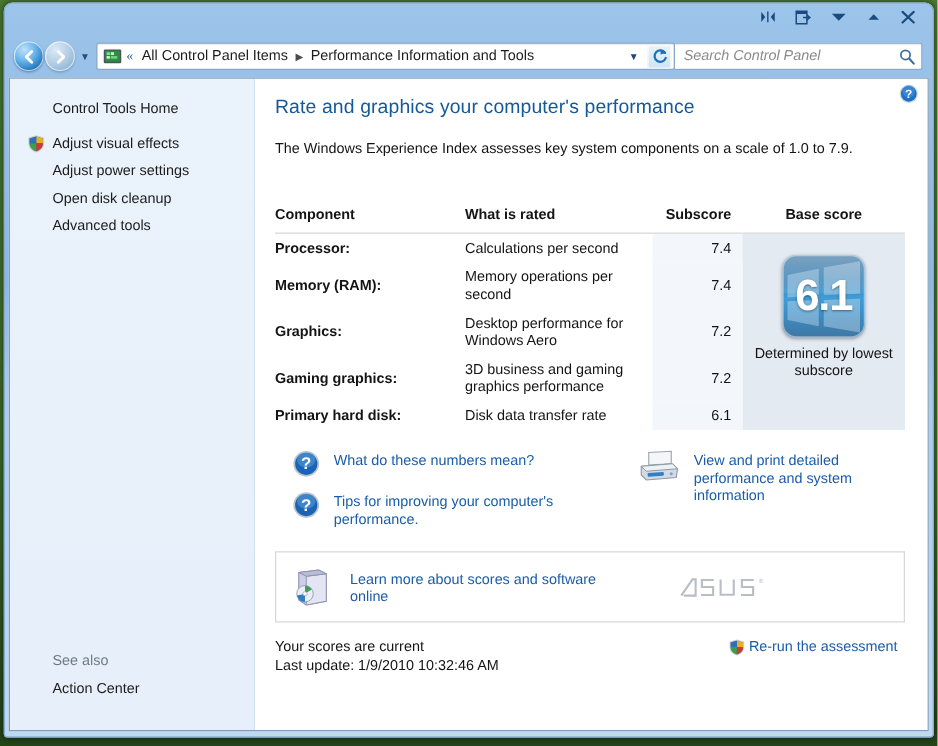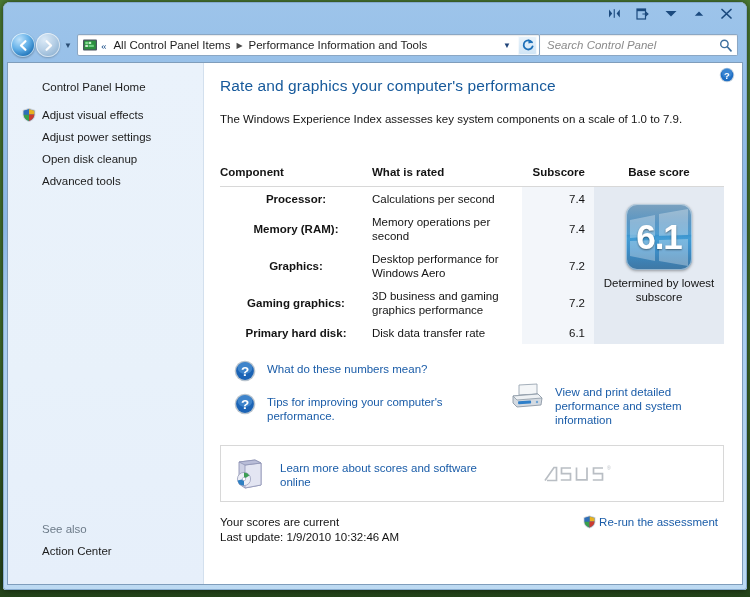--- a/index.html
+++ b/index.html
@@ -198,21 +198,21 @@
     vertical-align: bottom;
   }
   #score-table th.c-sub { text-align: right; padding-right: 9px; }
   #score-table th.c-base { text-align: center; width: 130px; margin-top: 31px; }
   #score-table td {
     font-size: 11.5px;
     color: #141414;
     padding: 5px 0 4px 0;
     vertical-align: middle;
   }
-  #score-table td.c-comp { font-weight: bold; width: 152px; text-align: center; }
+  #score-table td.c-comp { font-weight: bold; width: 152px; }
   #score-table td.c-what { width: 150px; line-height: 14px; }
   #score-table td.c-sub {
     text-align: right; padding-right: 9px; width: 72px;
     background: #f3f6fa;
   }
   tr.lowest td.c-sub { background: #dde5ef; }
   tr.lowest td.c-comp, tr.lowest td.c-what { background: transparent; }
   #score-table td.basecell {
     background: #e4eaf2;
     text-align: center;
@@ -391,21 +391,21 @@
         <path d="M9.3 8.8 L13 12.9" stroke="#3d6f9e" stroke-width="1.7" stroke-linecap="round"></path>
       </svg>
     </div>
   </div>
 
   <div id="client">
 
     <div id="sidebar">
 
       <div class="side-link">
-        <span>Control Panel Home</span>
+        <span>Control Tools Home</span>
       </div>
 
       <div class="side-link" style="margin-top:6px;">
         <svg class="shield" viewBox="0 0 14 15">
           <path d="M7 0.6 L13.3 2.4 V7.2 C13.3 10.8 10.6 13.3 7 14.4 C3.4 13.3 0.7 10.8 0.7 7.2 V2.4 Z" fill="#c9ced4"></path>
           <path d="M7 1.7 L12.3 3.2 V7.2 C12.3 10.2 10 12.4 7 13.4 C4 12.4 1.7 10.2 1.7 7.2 V3.2 Z" fill="#2f6fb8"></path>
           <path d="M7 1.7 L12.3 3.2 V7 H7 Z" fill="#e8b21f"></path>
           <path d="M1.7 7 H7 V13.4 C4 12.4 1.7 10.2 1.7 7.2 Z" fill="#3aa04a"></path>
           <path d="M7 7 H12.3 V7.2 C12.3 10.2 10 12.4 7 13.4 Z" fill="#cc3b30"></path>
           <path d="M1.7 3.2 L7 1.7 V7 H1.7 Z" fill="#2f6fb8"></path>
@@ -516,21 +516,21 @@
               <svg class="ic" width="22" height="22" viewBox="0 0 22 22">
                 <circle cx="11" cy="11" r="10.3" fill="#b9c4ce"></circle>
                 <circle cx="11" cy="11" r="8.9" fill="#1b63b5"></circle>
                 <ellipse cx="11" cy="8" rx="7.4" ry="6" fill="#62a6e2" opacity="0.5"></ellipse>
                 <text x="11" y="15.6" font-family="Liberation Sans, sans-serif" font-size="13.5" font-weight="bold" fill="#fff" text-anchor="middle">?</text>
               </svg>
               <span class="link-text" style="max-width:190px;">Tips for improving your computer's performance.</span>
             </div>
           </div>
 
-          <div class="link-item" style="align-items:flex-start;margin-top:23px;">
+          <div class="link-item" style="align-items:flex-start;">
             <svg class="ic" width="34" height="28" viewBox="0 0 34 28">
               <path d="M9 2 L27 1 L27 11 L9 12 Z" fill="#f4f6f8" stroke="#9aa6b2" stroke-width="0.9"></path>
               <path d="M3 13 L28 11 L32 15 L31 22 L7 24 L3 20 Z" fill="#d4dae1" stroke="#8d99a6" stroke-width="0.9"></path>
               <path d="M3 13 L28 11 L32 15 L7 17 Z" fill="#eef1f4" stroke="#8d99a6" stroke-width="0.8"></path>
               <rect x="8" y="18.4" width="13" height="3" rx="0.8" fill="#2f7fc9" transform="rotate(-4 8 18.4)"></rect>
               <circle cx="27" cy="19" r="1.2" fill="#6fa5d6"></circle>
             </svg>
             <span class="link-text" style="max-width:205px;">View and print detailed performance and system information</span>
           </div>
         </div>

